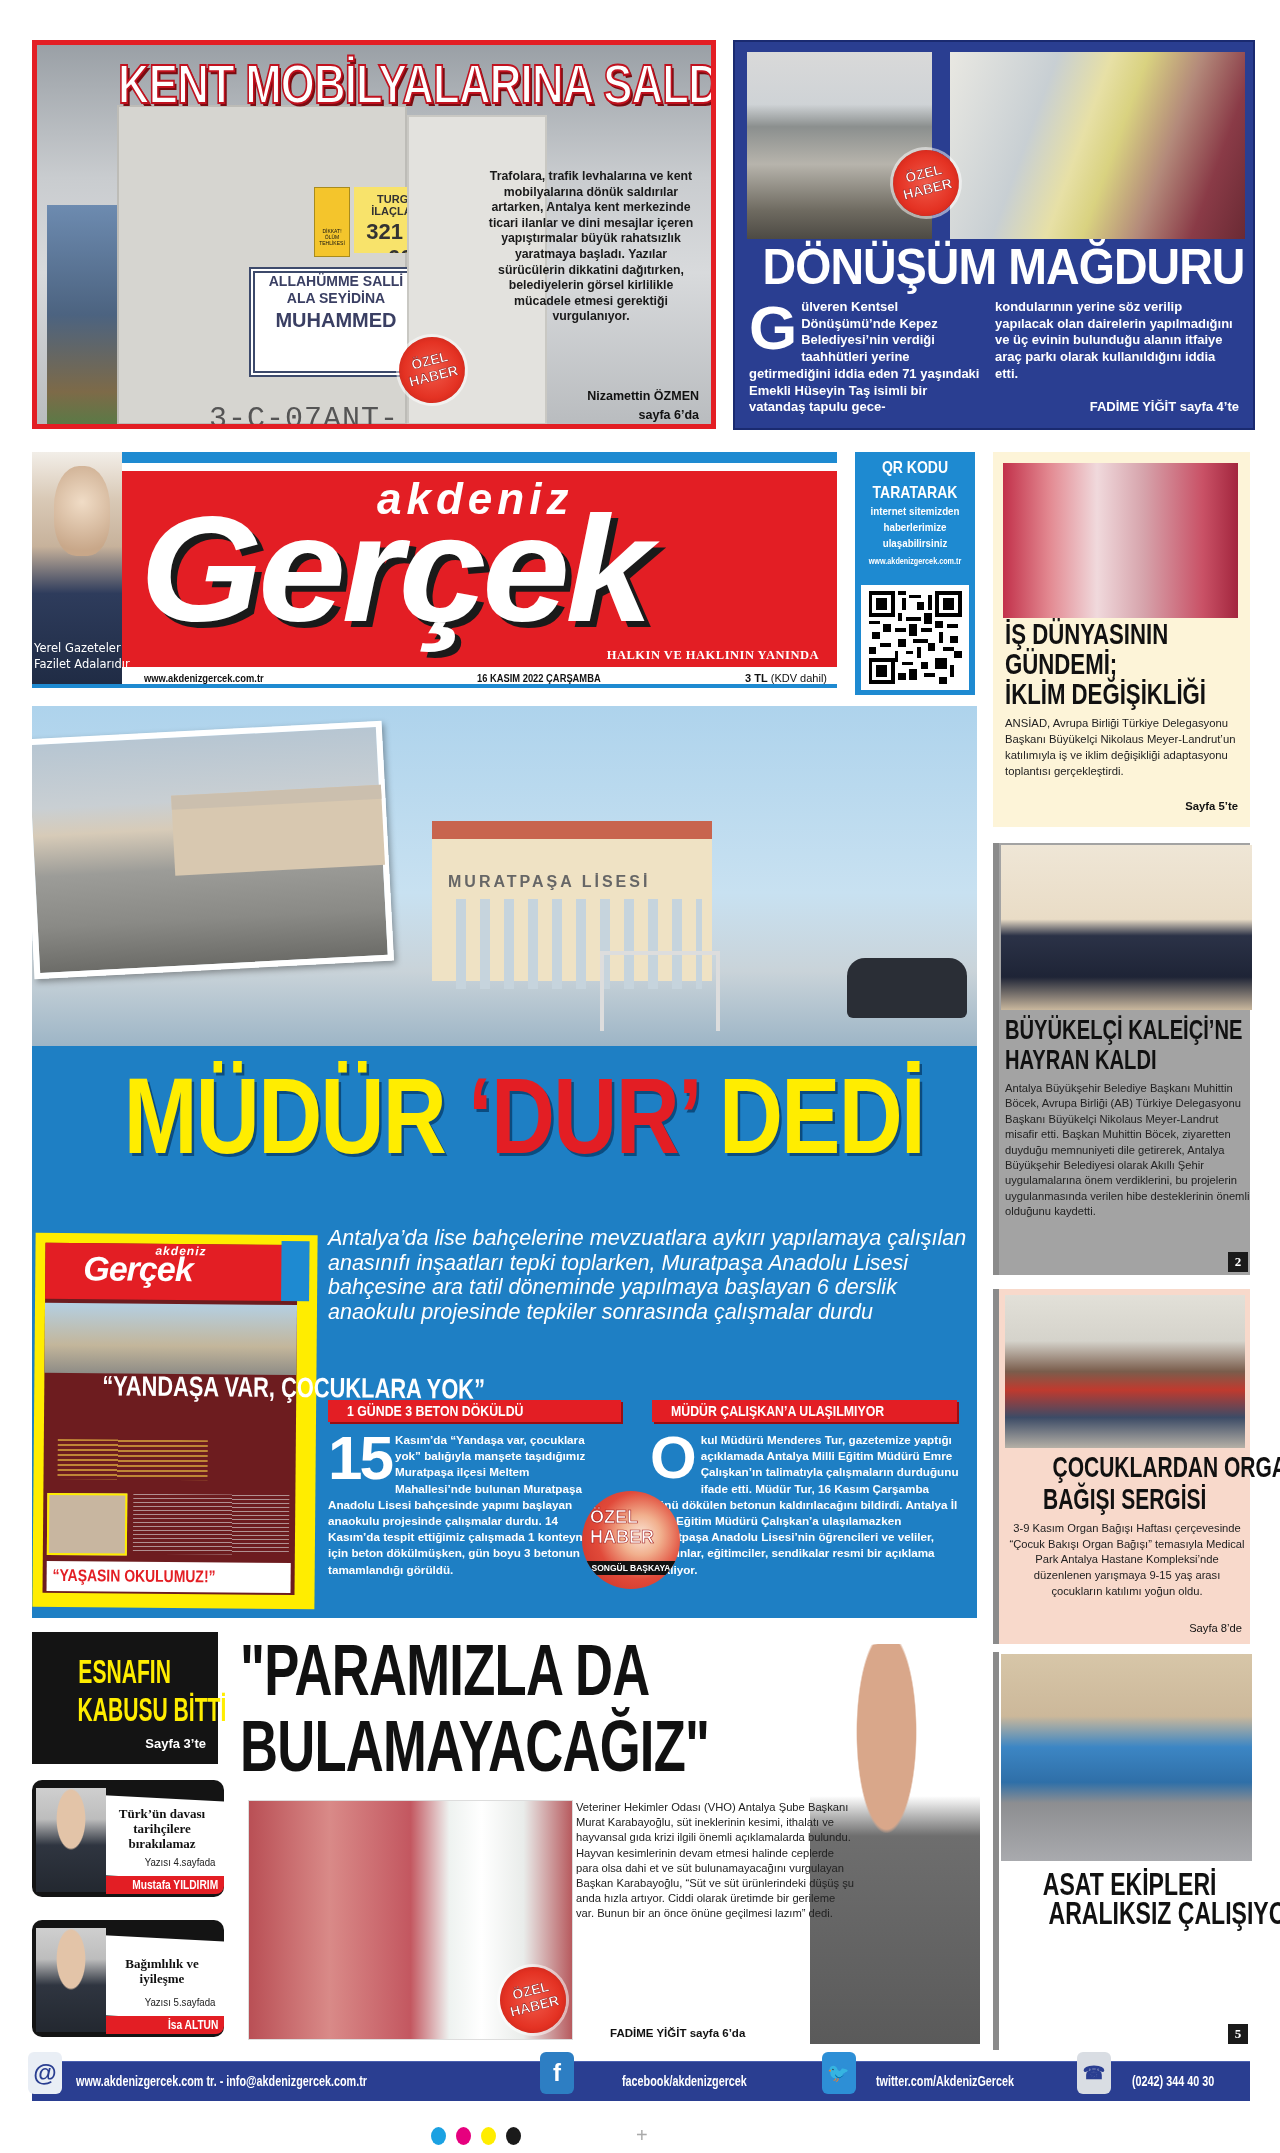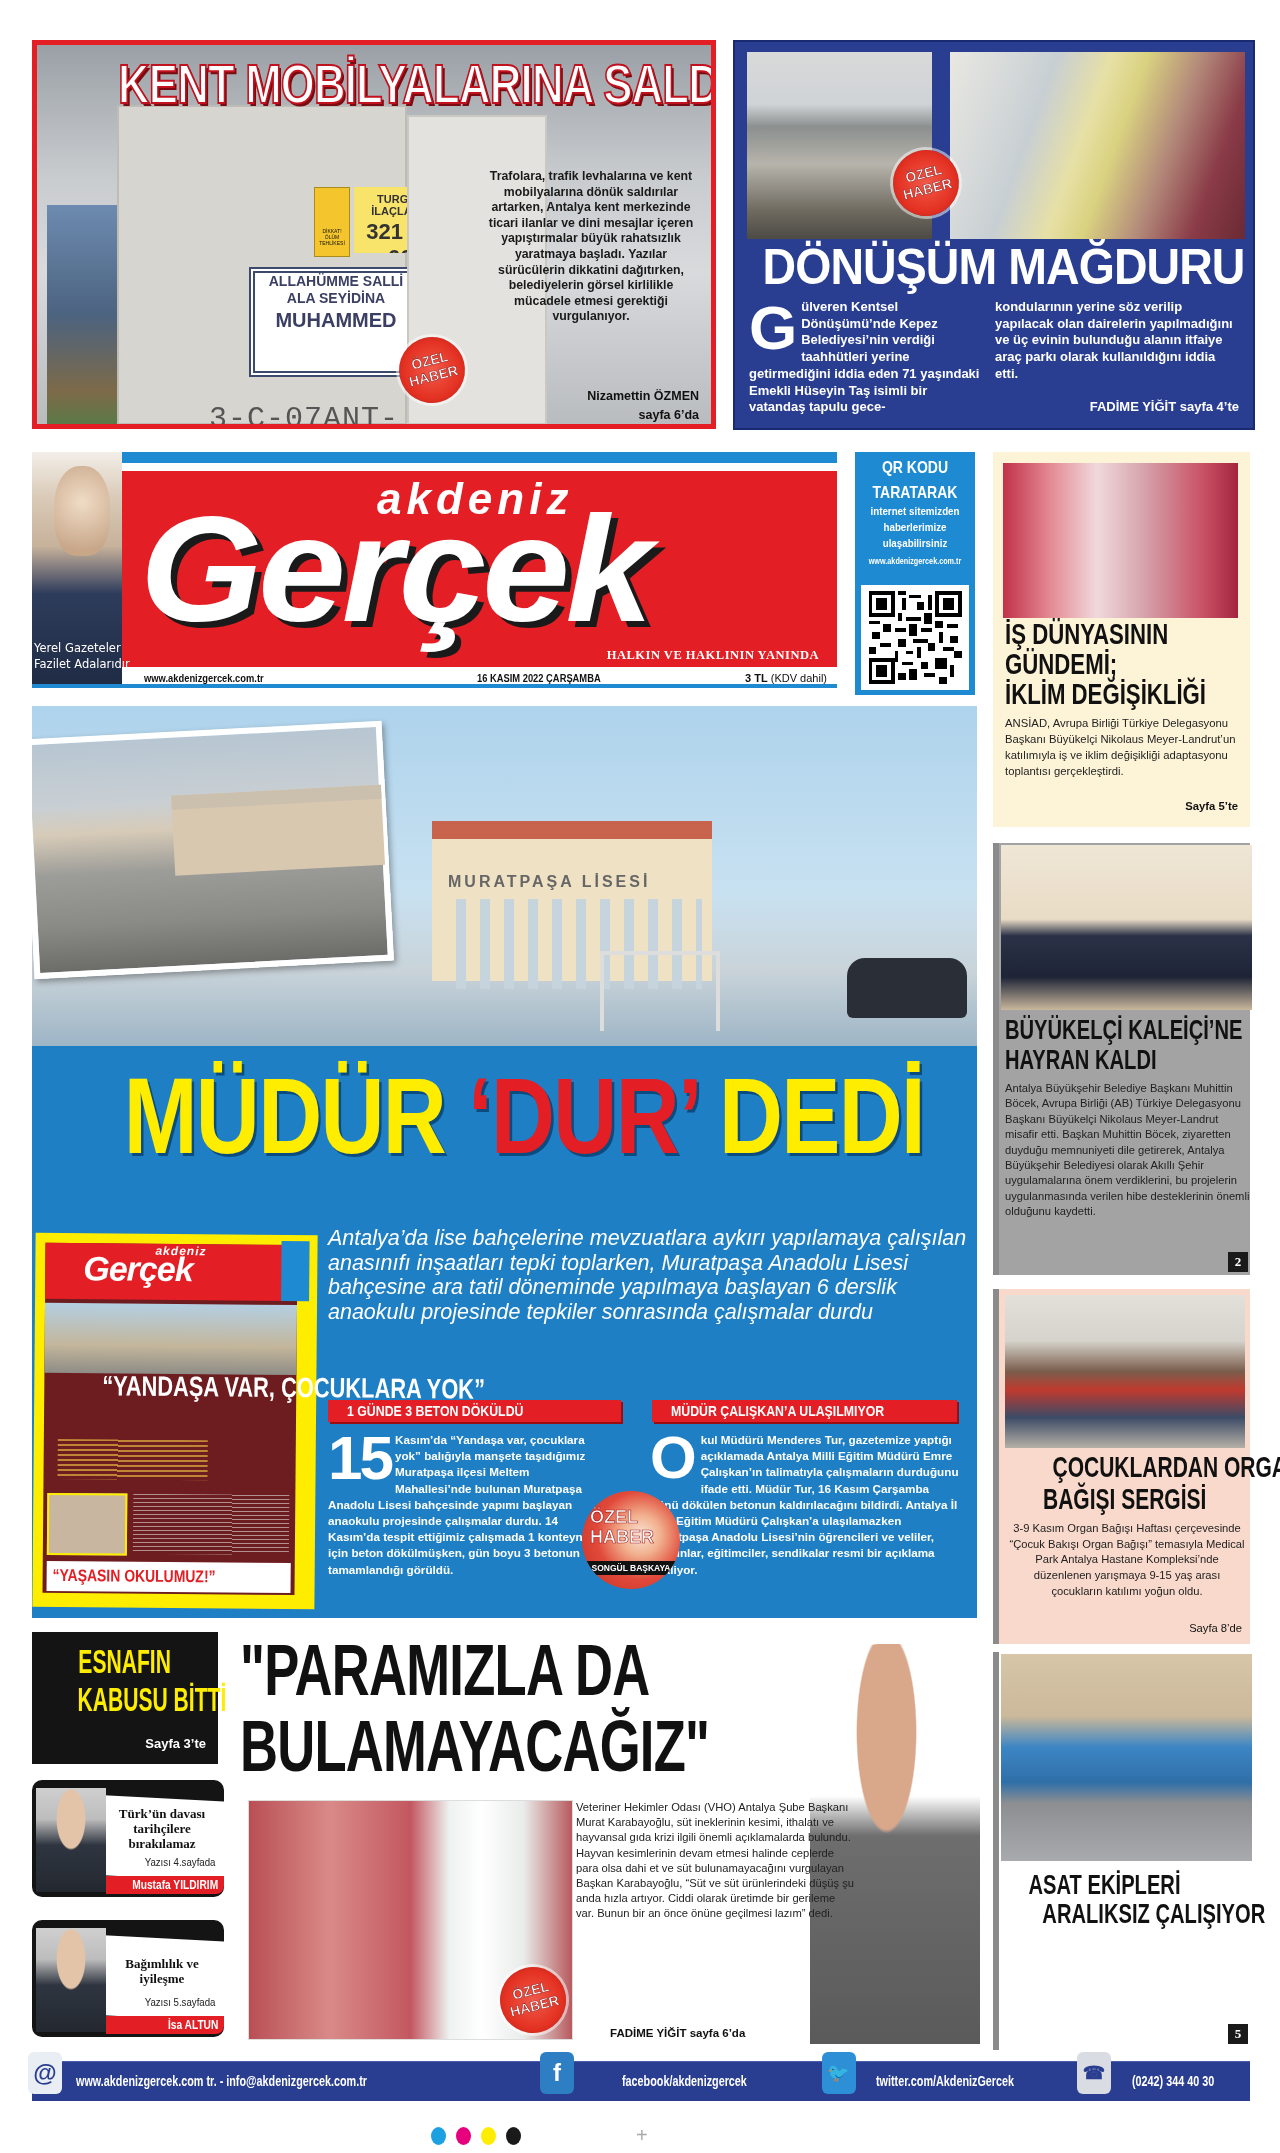--- a/index.html
+++ b/index.html
@@ -70,21 +70,21 @@
 #buyuk .txt{position:absolute;left:6px;top:238px;width:245px;font-size:11.2px;line-height:15.4px;color:#222}
 #buyuk .num{position:absolute;right:2px;top:409px;width:20px;height:20px;background:#1a1a1a;color:#fff;font-weight:700;font-size:13px;text-align:center;line-height:20px;font-family:"Liberation Serif",serif}
 #cocuk{top:1289px;height:355px;background:#f8d9cb;border-left:6px solid #8b8b8b}
 #cocuk .ph{left:6px;top:6px;width:240px;height:153px;background:linear-gradient(180deg,#e2e0d8 0%,#d5d3cb 30%,#7a5d4c 50%,#c03a2e 62%,#3c4b66 80%,#b5b0a6 100%)}
 #cocuk .title{position:absolute;left:0;top:162px;width:251px;text-align:center;font-size:30px;font-weight:900;line-height:32px}
 #cocuk .title span{display:inline-block;transform:scaleX(.7);white-space:nowrap}
 #cocuk .txt{position:absolute;left:8px;top:232px;width:240px;font-size:11.2px;line-height:15.7px;color:#222;text-align:center}
 #cocuk .by{position:absolute;right:8px;top:333px;font-size:11.2px}
 #asat{top:1652px;height:398px;background:#fff;border-left:6px solid #8b8b8b}
 #asat .ph{left:2px;top:2px;width:251px;height:207px;background:linear-gradient(180deg,#d7c6a8 0%,#ccb89a 30%,#3c86c4 45%,#2f6fa8 62%,#8d8e91 72%,#a9aaae 100%)}
-#asat .title{position:absolute;left:0;top:218px;width:251px;text-align:left;font-size:28px;font-weight:900;line-height:29px}
+#asat .title{position:absolute;left:0;top:218px;width:251px;text-align:right;font-size:32px;font-weight:900;line-height:29px}
 #asat .title span{display:inline-block;transform:scaleX(.72);white-space:nowrap}
 #asat .txt{position:absolute;left:12px;top:286px;width:240px;font-size:11.2px;line-height:15.7px;color:#222}
 #asat .num{position:absolute;right:2px;top:372px;width:20px;height:20px;background:#1a1a1a;color:#fff;font-weight:700;font-size:13px;text-align:center;line-height:20px;font-family:"Liberation Serif",serif}
 
 #main{left:32px;top:706px;width:945px;height:912px;background:#1e7fc4;overflow:hidden}
 #main .sky{position:absolute;left:0;top:0;width:945px;height:340px;background:linear-gradient(180deg,#aed3ec 0%,#c8e1f1 55%,#c9d3d9 78%,#9db5c6 100%)}
 #main .school{position:absolute;left:400px;top:115px;width:280px;height:160px;background:#efe2c4;border-top:18px solid #c8644e}
 #main .school .name{position:absolute;left:16px;top:34px;font-size:16px;letter-spacing:3px;color:#666;font-weight:700}
 #main .school .win{position:absolute;left:10px;top:60px;width:260px;height:90px;background:repeating-linear-gradient(90deg,transparent 0 14px,#c6d4dd 14px 24px)}
 #main .cars{position:absolute;right:10px;top:252px;width:120px;height:60px;background:#2a2e36;border-radius:18px 18px 6px 6px}
@@ -115,21 +115,21 @@
 #main .col{position:absolute;top:726px;font-size:11.7px;line-height:16.2px;color:#fff;font-weight:700}
 #main .c1{left:296px;width:270px}
 #main .c2{left:618px;width:310px}
 #main .big15{float:left;font-size:62px;font-weight:900;line-height:52px;margin-right:4px;letter-spacing:-3px}
 #main .bigO{float:left;font-size:60px;font-weight:900;line-height:52px;margin-right:4px}
 #main .ozelb{position:absolute;left:550px;top:785px;width:98px;height:98px;border-radius:50%;background:radial-gradient(circle at 60% 45%,#fbe4d6 0%,#f1b08e 25%,#e14a3a 55%,#c72d22 100%);overflow:hidden}
 #main .ozelb .t{position:absolute;left:8px;top:16px;font-size:18px;font-weight:900;line-height:20px;color:#fff;-webkit-text-stroke:.6px #a01818}
 #main .ozelb .n{position:absolute;left:0;top:70px;width:98px;background:#111;color:#fff;font-size:8.5px;text-align:center;font-weight:700;padding:2px 0}
 
 #esnaf{left:32px;top:1632px;width:186px;height:132px;background:#141414;text-align:center}
-#esnaf .t{color:#ffed00;font-size:34px;font-weight:900;line-height:38px;margin-top:10px}
+#esnaf .t{color:#ffed00;font-size:34px;font-weight:900;line-height:38px;margin-top:20px}
 #esnaf .t span{display:inline-block;transform:scaleX(.62);white-space:nowrap}
 #esnaf .by{position:absolute;right:12px;top:104px;color:#fff;font-size:13px;font-weight:700}
 .col-card{position:absolute;left:32px;width:192px;height:117px;background:#141414;border-radius:10px;overflow:hidden}
 .col-card .paper{position:absolute;left:48px;top:18px;width:150px;height:80px;background:#fff;transform:skewY(3deg)}
 .col-card .face{position:absolute;left:4px;top:8px;width:70px;height:104px;background:radial-gradient(ellipse at 50% 30%,#e3c4a8 0 28%,transparent 30%),linear-gradient(180deg,#cfcfcf 0%,#bdbdbd 30%,#2f3540 55%,#232830 100%);border-radius:0}
 .col-card .q{position:absolute;left:70px;top:26px;width:120px;text-align:center;font-family:"Liberation Serif",serif;font-weight:700;font-size:13px;line-height:15px;color:#111}
 .col-card .y{position:absolute;right:8px;top:76px;font-size:11px;color:#222;transform:scaleX(.88);transform-origin:right}
 .col-card .n{position:absolute;left:74px;top:96px;width:118px;height:18px;background:#e31e24;color:#fff;font-weight:700;font-size:12px;text-align:right;padding-right:6px;line-height:18px;border-radius:0 0 8px 0}
 .col-card .n span{display:inline-block;transform:scaleX(.85);transform-origin:right}
 #col1{top:1780px}

